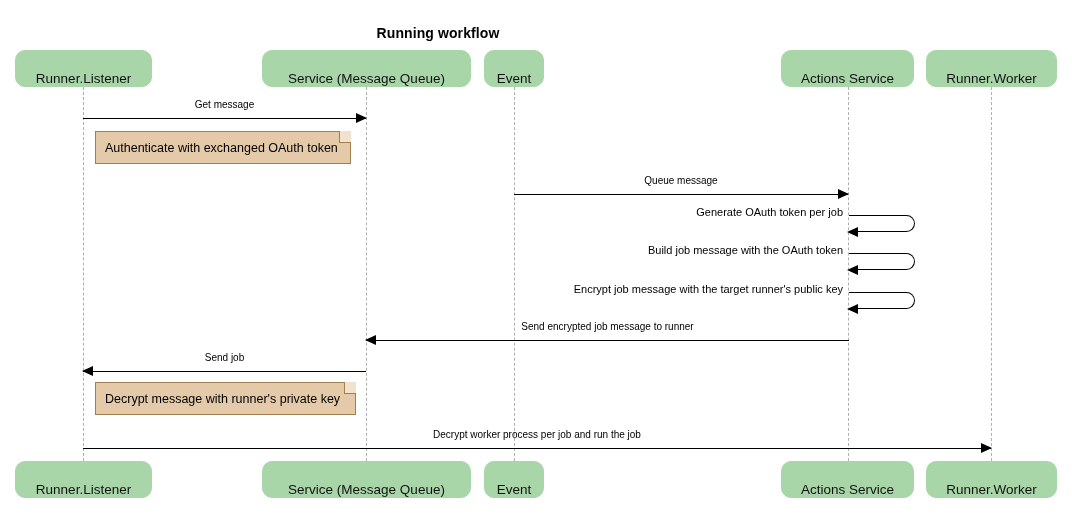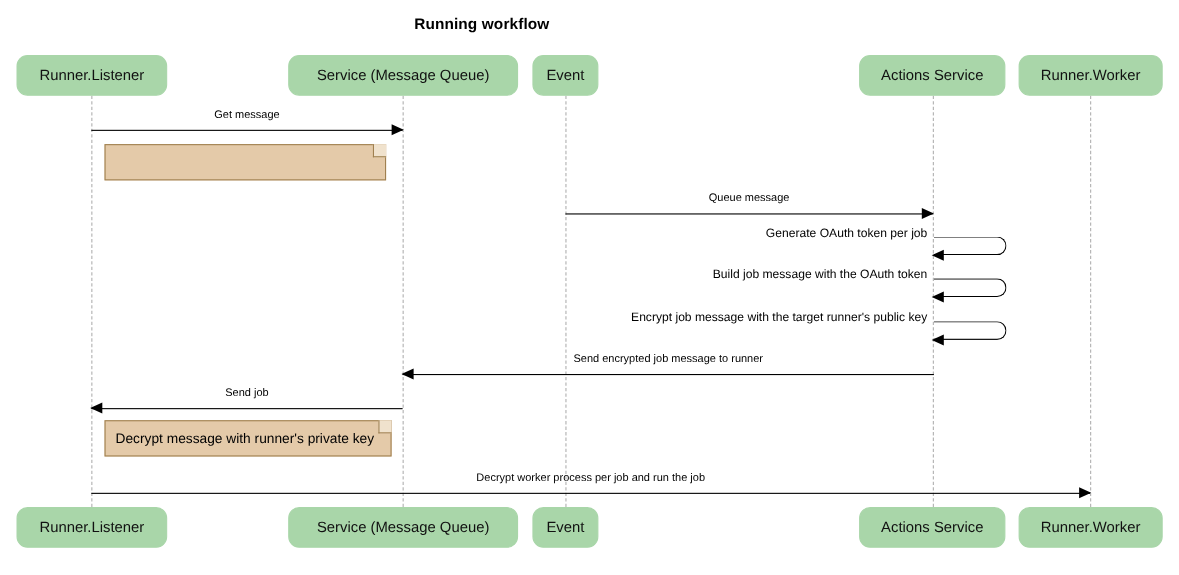--- a/index.html
+++ b/index.html
@@ -10,21 +10,21 @@
     font-family:"Liberation Sans", sans-serif;
     position:relative;
     overflow:hidden;
     -webkit-font-smoothing:antialiased;
   }
   #diagram{position:absolute;left:0;top:0;width:1072px;height:523px;}
 
   .title{
     position:absolute;
     left:0;width:876px;
-    top:13px;
+    top:25px;
     text-align:center;
     font-size:14px;
     font-weight:bold;
     color:#000000;
     letter-spacing:0.1px;
   }
 
   
   .lifeline{
     position:absolute;
@@ -35,21 +35,21 @@
 
   
   .participant{
     position:absolute;
     height:37px;
     background:#a9d6a9;
     border:1px solid #a9d6a9;
     border-radius:10px;
     box-sizing:border-box;
     display:flex;
-    align-items:center;
+    align-items:flex-end;
     justify-content:center;
     font-size:13.5px;
     color:#111111;
     white-space:nowrap;
   }
 
   
   .msg{position:absolute;height:0;}
   .msg .line{
     position:absolute;
@@ -208,20 +208,21 @@
     <div class="label">Send job</div>
   </div>
 
   <div class="msg right" style="left:83px;top:448px;width:908px">
     <div class="line"></div>
     <div class="head"></div>
     <div class="label">Decrypt worker process per job and run the job</div>
   </div>
 
   <div class="note" style="left:95px;top:131px;width:256px;height:33px">
+    <span>Authenticate with exchanged OAuth token</span>
     <span class="fold"></span>
   </div>
 
   <div class="note" style="left:95px;top:382px;width:261px;height:33px">
     <span>Decrypt message with runner's private key</span>
     <span class="fold"></span>
   </div>
 
   <div class="participant" style="left:15px;top:461px;width:137px">
     <span>Runner.Listener</span>

